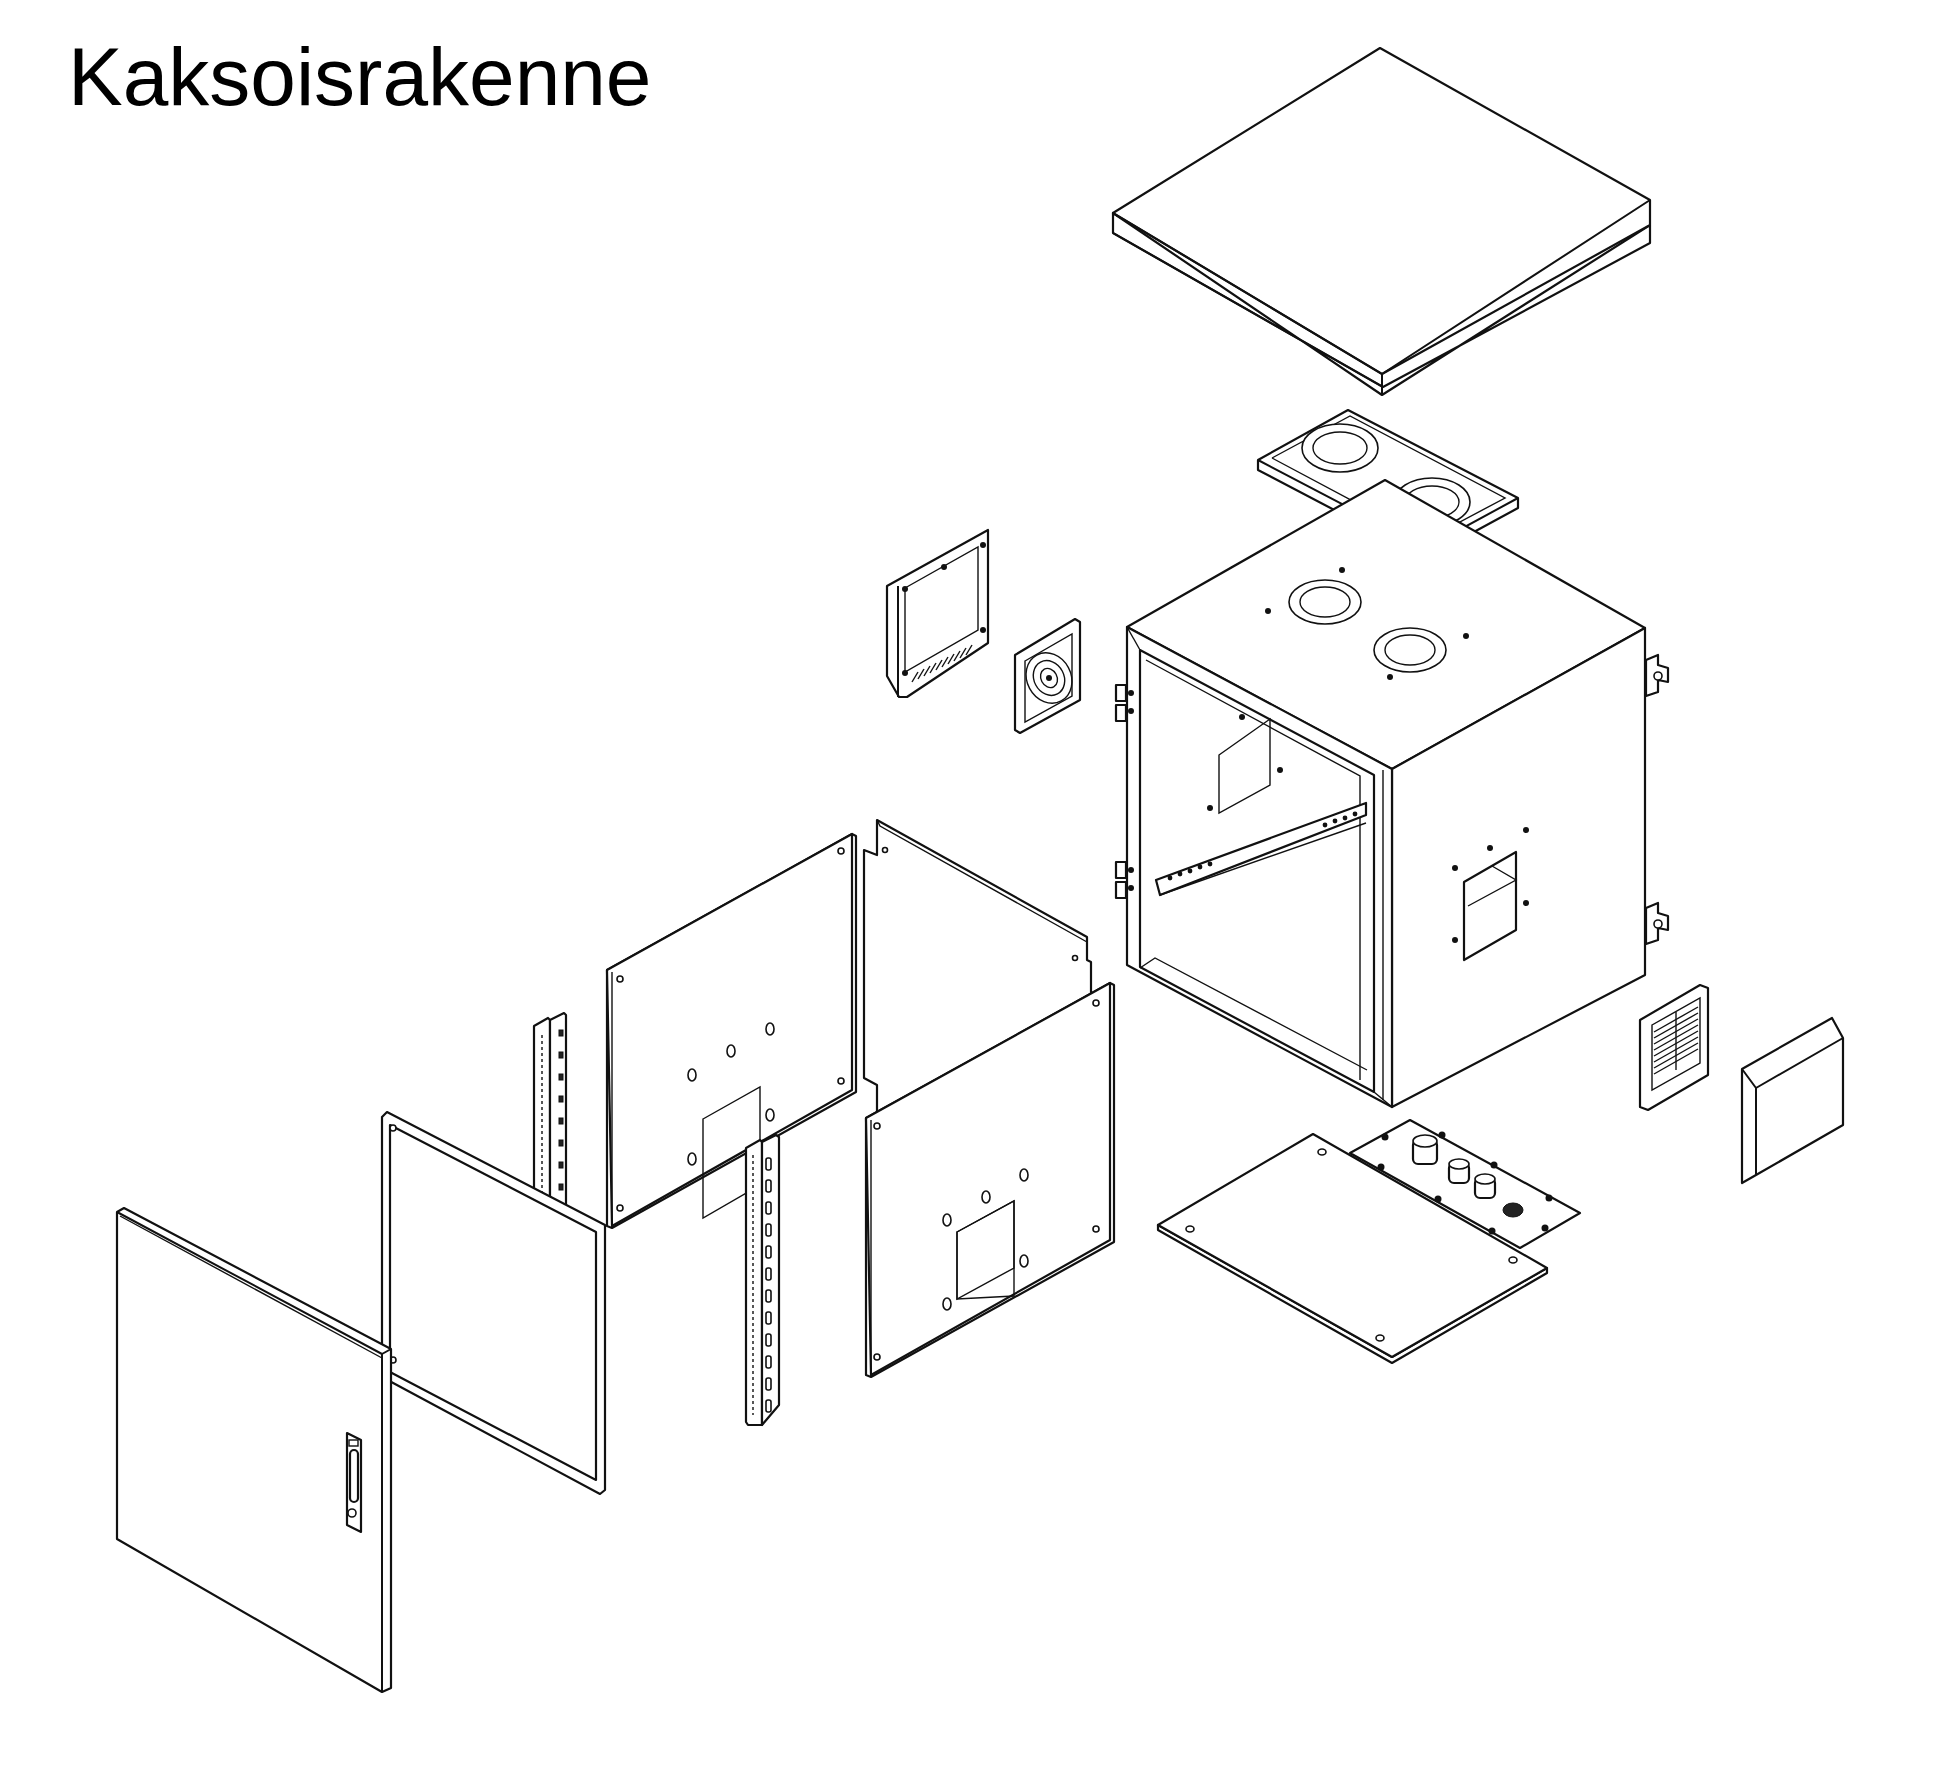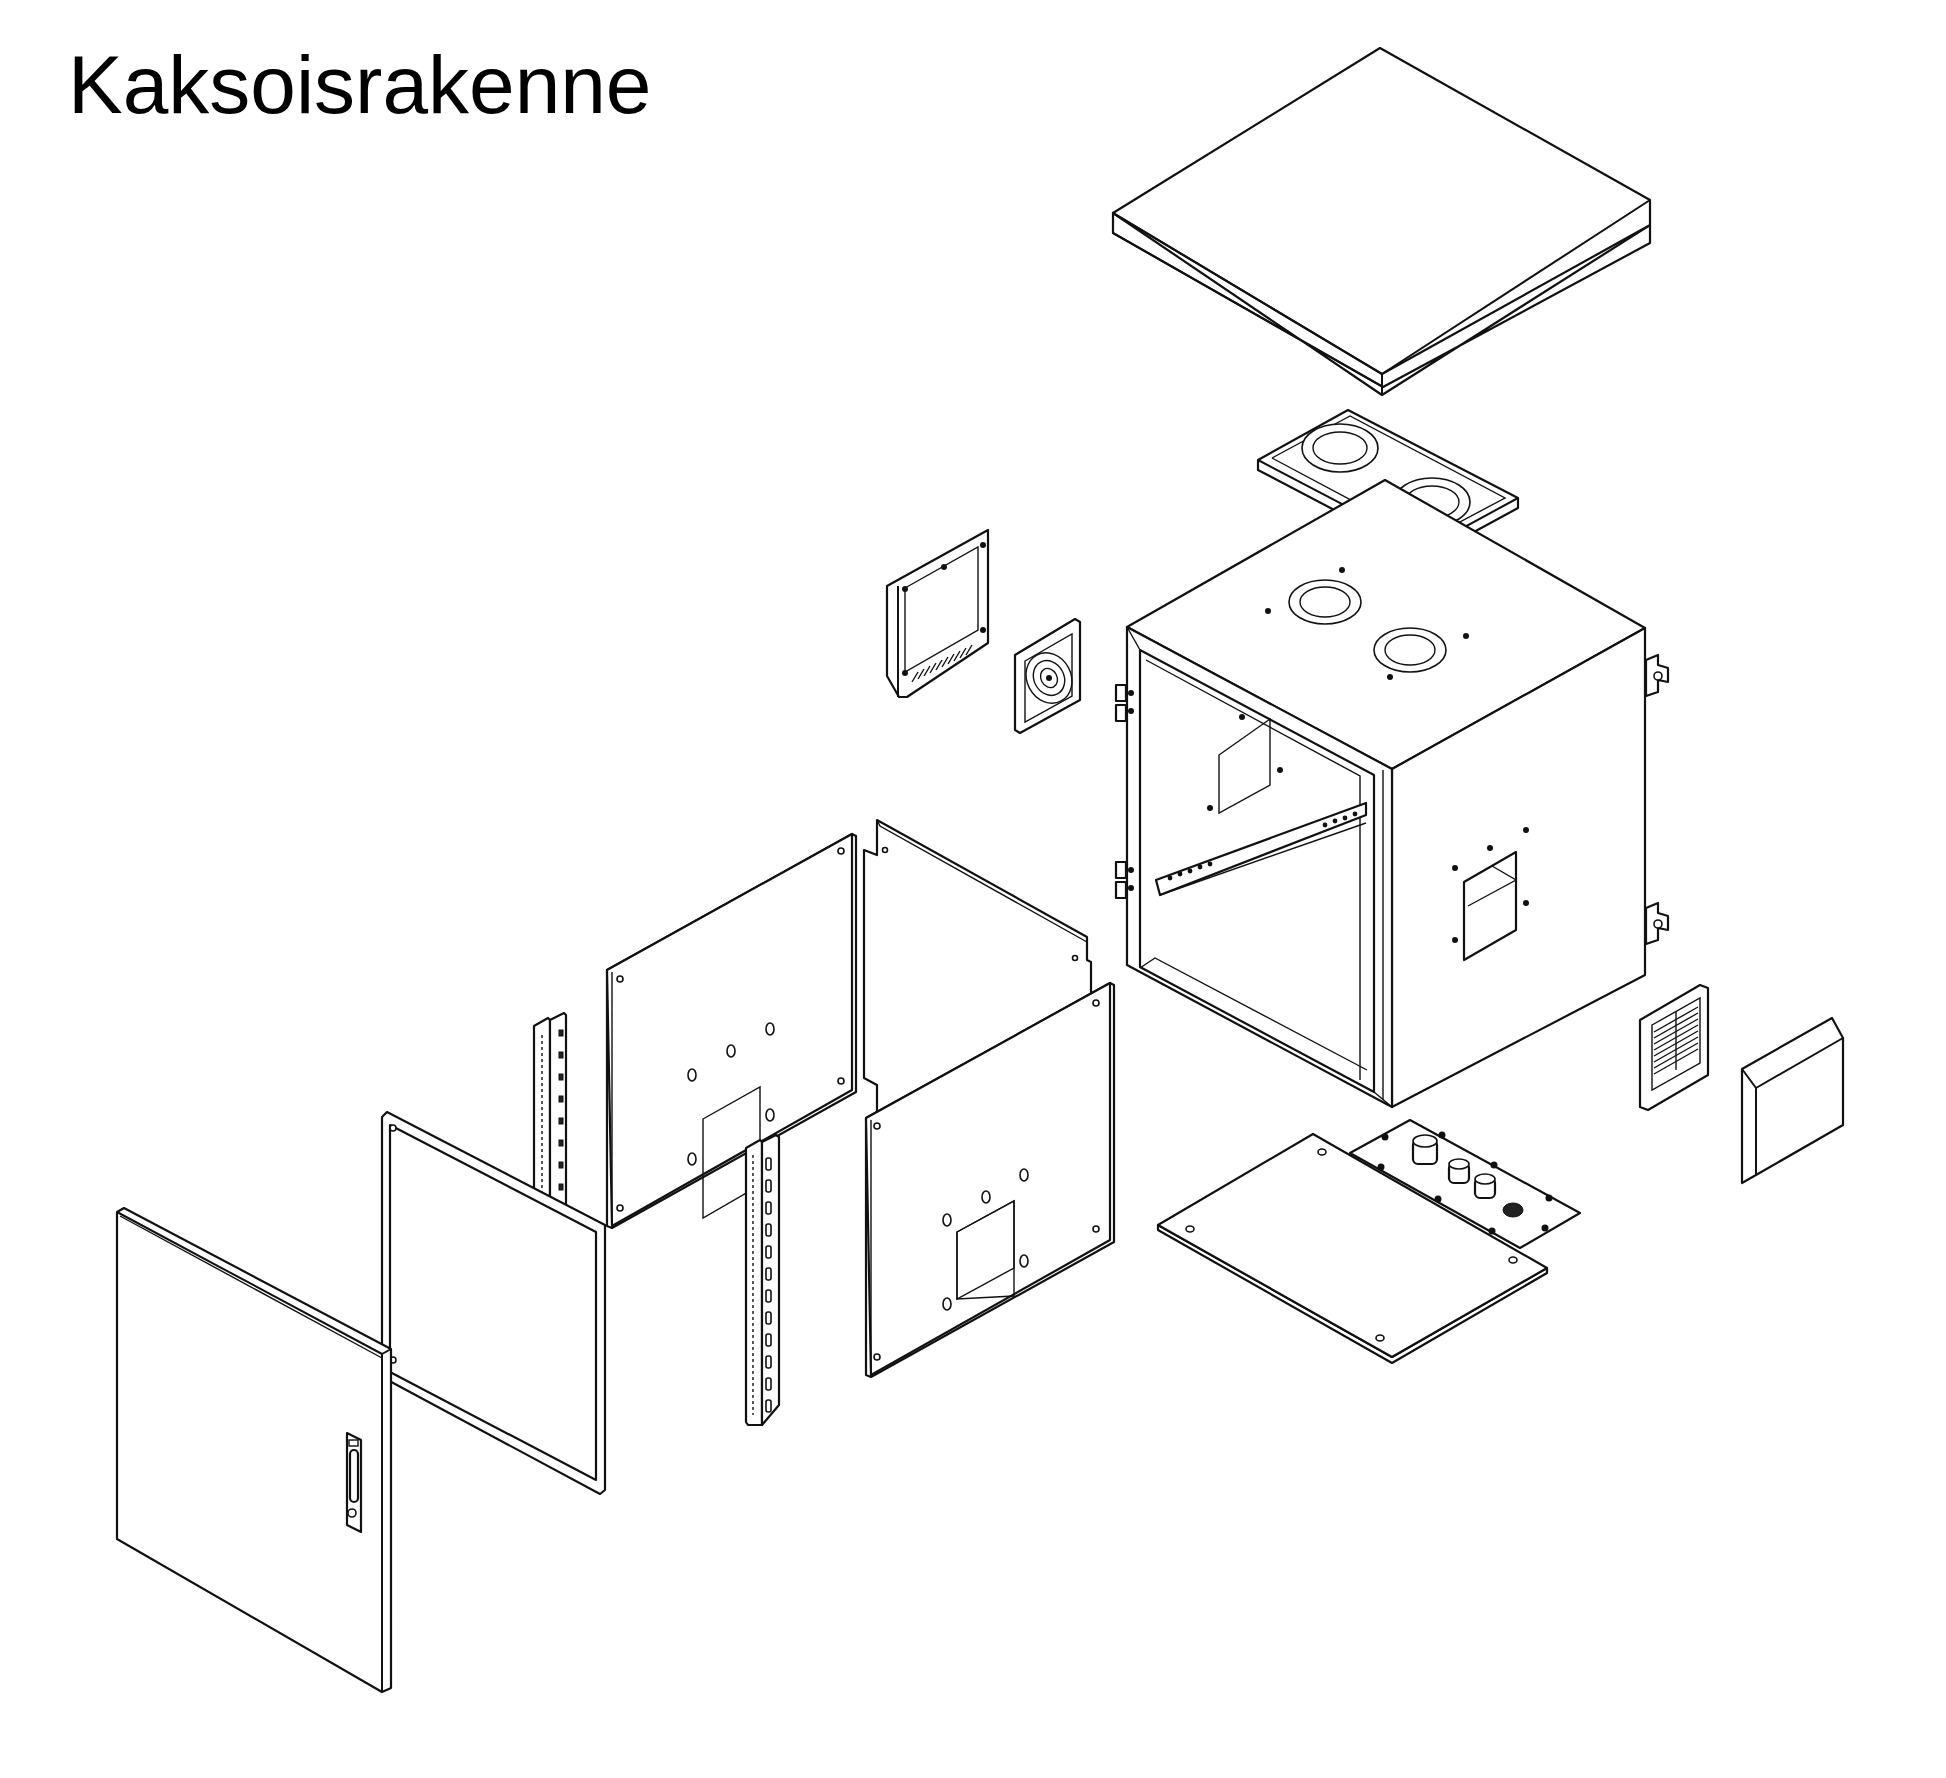--- a/index.html
+++ b/index.html
@@ -1,17 +1,17 @@
 <!DOCTYPE html>
 <html><head>
   <meta charset="utf-8">
   <style>
     html, body { margin: 0; padding: 0; background: #ffffff; }
     body { width: 1946px; height: 1778px; position: relative; overflow: hidden; font-family: "Liberation Sans", sans-serif; }
-    .title { position: absolute; left: 68px; top: 44px; font-size: 82px; color: #000; font-family: "Liberation Sans", sans-serif; letter-spacing: 0px; line-height: 1; }
+    .title { position: absolute; left: 68px; top: 36px; font-size: 82px; color: #000; font-family: "Liberation Sans", sans-serif; letter-spacing: 0px; line-height: 1; }
     svg.drawing { position: absolute; left: 0; top: 0; }
     .ln { fill: #fff; stroke: #111; stroke-width: 2.2; stroke-linejoin: round; }
     .ln2 { fill: none; stroke: #111; stroke-width: 2; stroke-linejoin: round; }
     .thin { fill: none; stroke: #111; stroke-width: 1.4; }
     .hole { fill: #fff; stroke: #111; stroke-width: 1.6; }
     .dot { fill: #111; }
     .dark { fill: #222; stroke: #111; stroke-width: 1; }
   </style>
 </head>
 <body>

